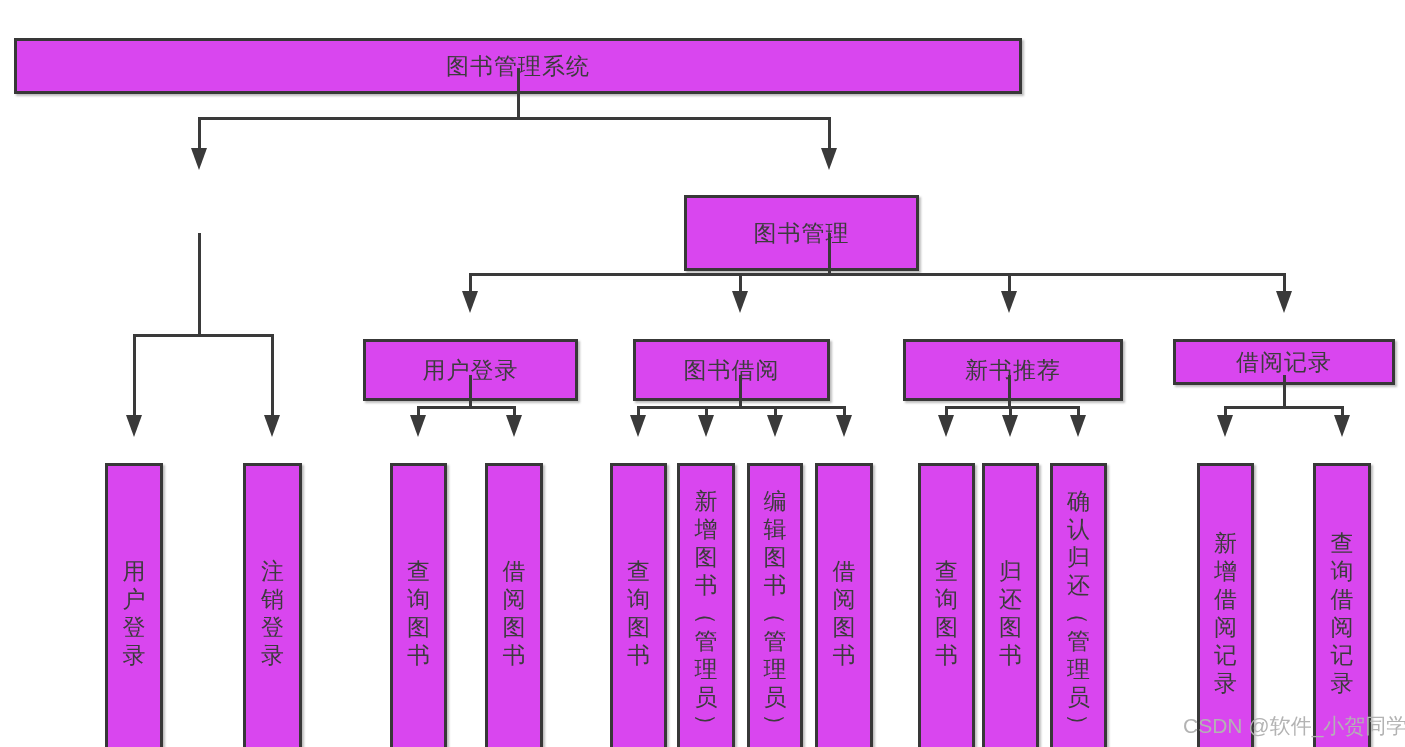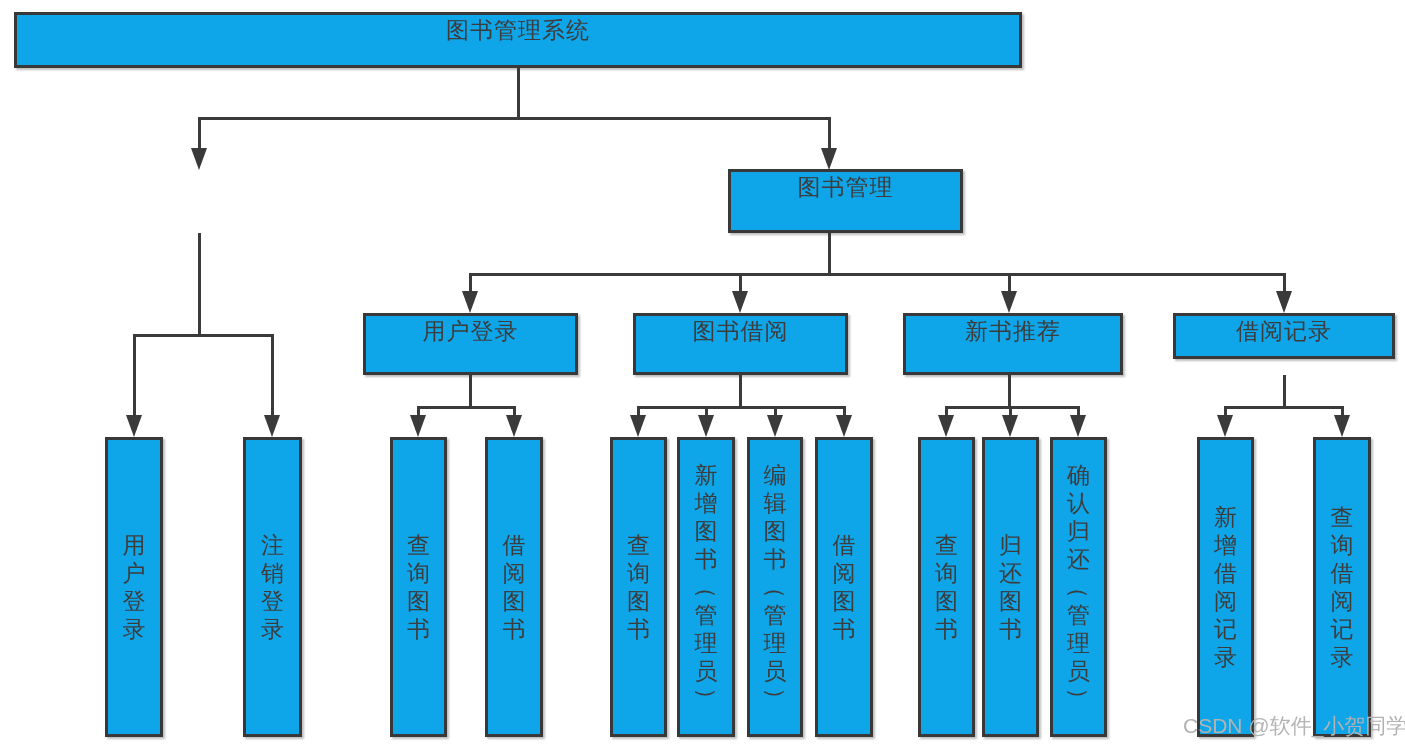--- a/index.html
+++ b/index.html
@@ -3,24 +3,24 @@
 <meta charset="utf-8">
 <style>
   :root{
     --line:#3a3a3a; --text:#3c3c3c; --border:#383838; --bg:#ffffff; --watermark:#b3b3b3;
   }
   html,body{margin:0;padding:0;background:var(--bg);}
   body{font-family:"Liberation Sans","DejaVu Sans",sans-serif;color:var(--text);}
   #stage{position:relative;width:1405px;height:747px;background:var(--bg);overflow:hidden;}
 
   .hbox,.vbox{
-    position:absolute;box-sizing:border-box;background:#0ea5e9;
+    position:absolute;box-sizing:border-box;background:#d946ef;
     border:3px solid var(--border);
     box-shadow:2px 2px 2px rgba(110,110,110,.45);
-    display:flex;justify-content:center;
+    display:flex;align-items:center;justify-content:center;margin-top:26px;
   }
   .hbox span{font-size:23px;letter-spacing:1px;color:var(--text);}
   .vbox .vtext{
     display:flex;flex-direction:column;align-items:center;justify-content:center;
     height:100%;width:100%;font-size:23px;color:var(--text);
   }
   .vbox .vtext span{line-height:28px;height:28px;display:block;}
   .vbox .vtext span.rot{transform:rotate(90deg);}
 
   .vline{position:absolute;width:3px;background:var(--line);}
@@ -34,28 +34,28 @@
 </style>
 </head>
 <body>
 
 <div id="stage">
 
   <div class="hbox" style="left:14px;top:12px;width:1008px;height:56px">
     <span>图书管理系统</span>
   </div>
 
-  <div class="hbox" style="left:728px;top:169px;width:235px;height:64px">
+  <div class="hbox" style="left:684px;top:169px;width:235px;height:76px">
     <span>图书管理</span>
   </div>
 
   <div class="hbox" style="left:363px;top:313px;width:215px;height:62px">
     <span>用户登录</span>
   </div>
-  <div class="hbox" style="left:633px;top:313px;width:215px;height:62px">
+  <div class="hbox" style="left:633px;top:313px;width:197px;height:62px">
     <span>图书借阅</span>
   </div>
   <div class="hbox" style="left:903px;top:313px;width:220px;height:62px">
     <span>新书推荐</span>
   </div>
   <div class="hbox" style="left:1173px;top:313px;width:222px;height:46px">
     <span>借阅记录</span>
   </div>
 
   <div class="vbox" style="left:105px;top:437px;width:58px;height:300px">

